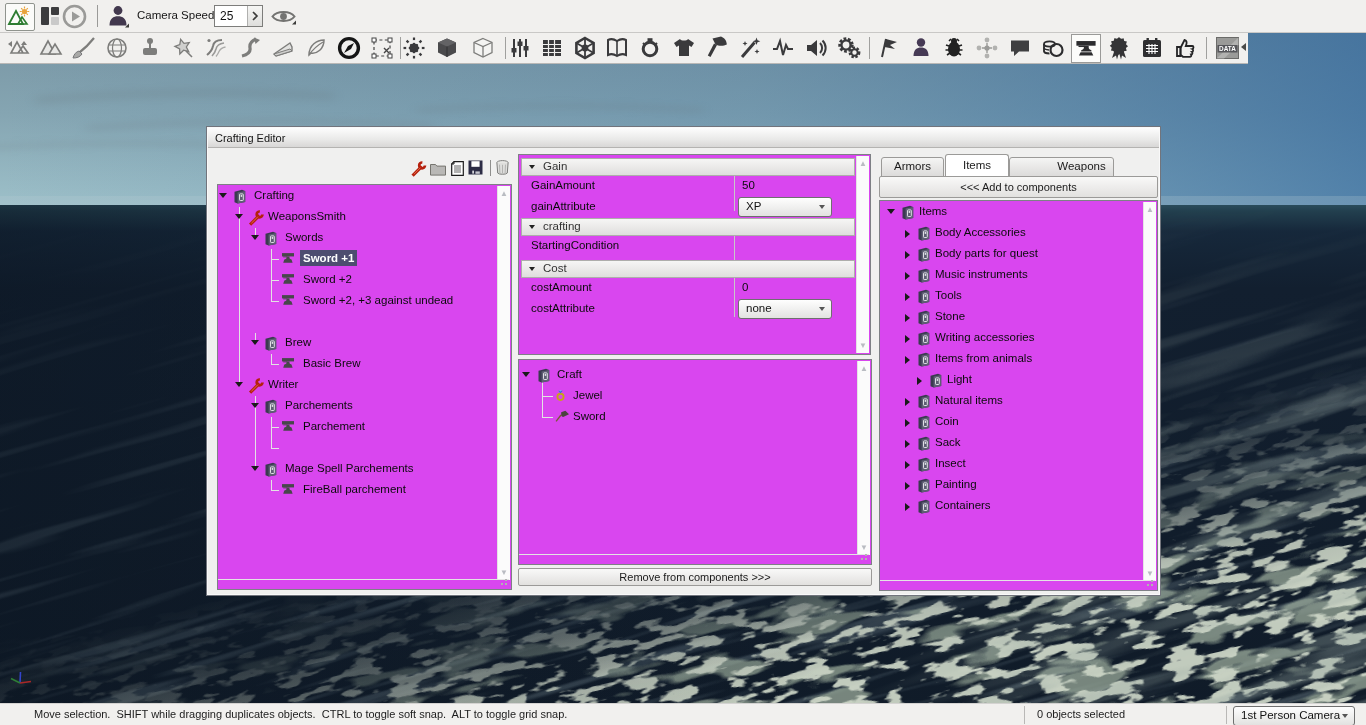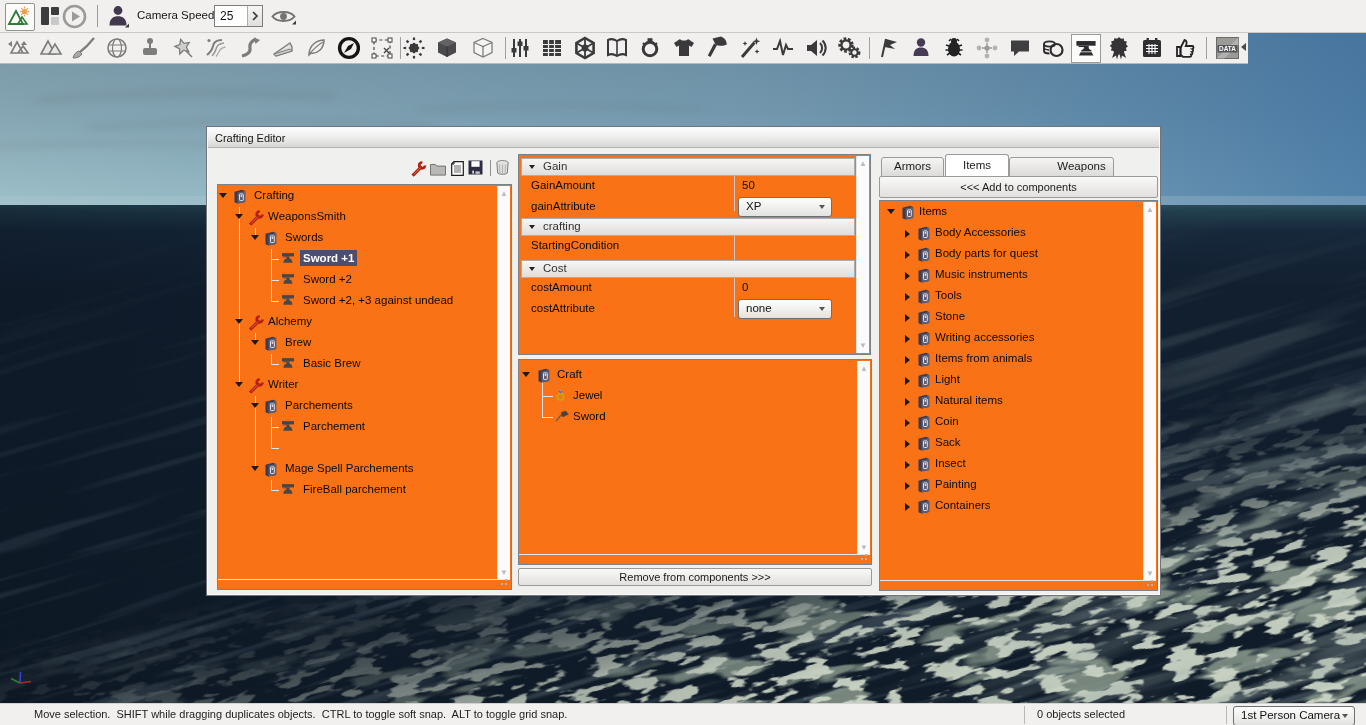--- a/index.html
+++ b/index.html
@@ -15,21 +15,21 @@
   .vsep2{position:absolute;top:4px;width:1px;height:22px;background:#a0a09e;}
   
   #status{left:0;top:703px;width:1366px;height:22px;background:#f1f0ee;border-top:1px solid #d4d3d1;
           font-size:11px;color:#1c1c1c;}
   
   #dlg{left:206px;top:126px;width:953px;height:468px;background:#f0f0ef;
        border:1px solid #71747c;box-shadow:0 0 0 1px rgba(255,255,255,.6) inset;}
   #dlgtitle{left:1px;top:1px;width:951px;height:20px;
        background:linear-gradient(#fdfdfd,#e9e9e8 60%,#d8d7d6);border-bottom:1px solid #b4b3b1;
        font-size:11px;color:#141414;line-height:20px;padding-left:7px;box-sizing:border-box;}
-  .panel{position:absolute;background:#f97316;border:1px solid #7e8085;}
+  .panel{position:absolute;background:#d946ef;border:1px solid #7e8085;}
   .sbv{position:absolute;right:1px;top:1px;width:12px;background:#fbfbfb;border-left:1px solid #e4e4e4;}
   .chev{position:absolute;width:12px;font-size:8px;color:#b9bcc2;text-align:center;}
   .grip{position:absolute;width:2px;height:2px;background:#b2b2b2;
         box-shadow:0 -4px 0 #b2b2b2,-4px 0 0 #b2b2b2;}
   .trow{position:absolute;height:21px;font-size:11.5px;color:#0b0b0b;white-space:nowrap;}
   .trow .exp{position:absolute;top:7px;width:0;height:0;}
   .expd{border-left:4px solid transparent;border-right:4px solid transparent;border-top:5px solid #1a1a1a;}
   .expr{border-top:4px solid transparent;border-bottom:4px solid transparent;border-left:5px solid #1a1a1a;}
   .tico{position:absolute;top:2px;}
   .tlab{position:absolute;top:3px;}
@@ -564,27 +564,20 @@
           <use href="#anvil"></use>
         </svg>
         <span class="tlab" style="left:85px;">Sword +2</span>
       </div>
 <div class="trow" style="left:0;top:106px;width:100%;">
         <svg class="ic tico" style="left:63px;top:3px;" width="14" height="12">
           <use href="#anvil"></use>
         </svg>
         <span class="tlab" style="left:85px;">Sword +2, +3 against undead</span>
       </div>
-<div class="trow" style="left:0;top:127px;width:100%;">
-        <span class="exp expd" style="left:17px;"></span>
-        <svg class="ic tico" style="left:30px;top:2px;" width="17" height="17">
-          <use href="#wrench"></use>
-        </svg>
-        <span class="tlab" style="left:50px;">Alchemy</span>
-      </div>
 <div class="trow" style="left:0;top:148px;width:100%;">
         <span class="exp expd" style="left:33px;"></span>
         <svg class="ic tico" style="left:46px;top:3px;" width="13" height="15">
           <use href="#box"></use>
         </svg>
         <span class="tlab" style="left:67px;">Brew</span>
       </div>
 <div class="trow" style="left:0;top:169px;width:100%;">
         <svg class="ic tico" style="left:63px;top:3px;" width="14" height="12">
           <use href="#anvil"></use>
@@ -756,21 +749,21 @@
         </svg>
         <span class="tlab" style="left:55px;">Writing accessories</span>
       </div>
 <div class="trow" style="left:0;top:148px;width:100%;">
         <span class="exp expr" style="left:25px;"></span>
         <svg class="ic tico" style="left:37px;top:3px;" width="13" height="15">
           <use href="#box"></use>
         </svg>
         <span class="tlab" style="left:55px;">Items from animals</span>
       </div>
-<div class="trow" style="left:0;top:169px;width:100%;">
+<div class="trow" style="left:12px;top:169px;width:100%;">
         <span class="exp expr" style="left:25px;"></span>
         <svg class="ic tico" style="left:37px;top:3px;" width="13" height="15">
           <use href="#box"></use>
         </svg>
         <span class="tlab" style="left:55px;">Light</span>
       </div>
 <div class="trow" style="left:0;top:190px;width:100%;">
         <span class="exp expr" style="left:25px;"></span>
         <svg class="ic tico" style="left:37px;top:3px;" width="13" height="15">
           <use href="#box"></use>

